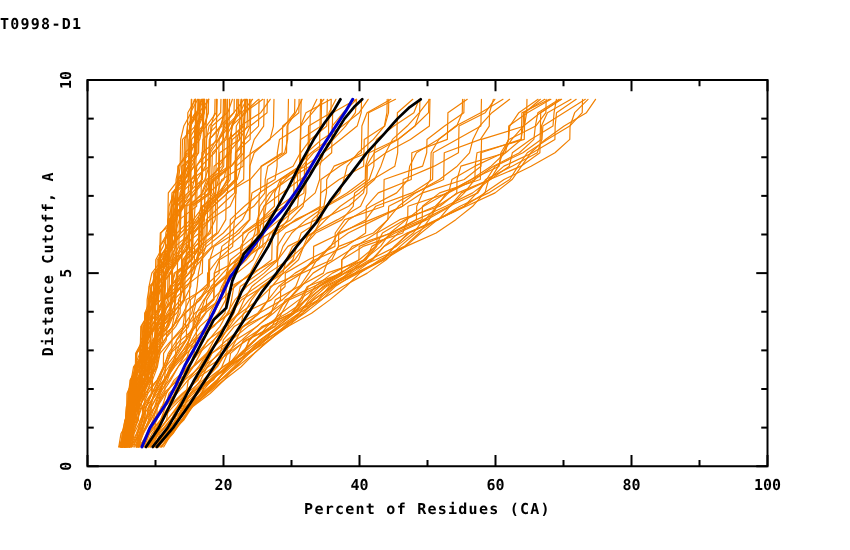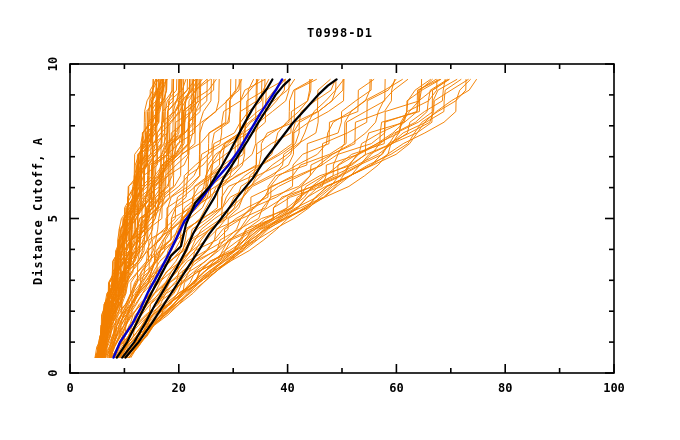--- a/index.html
+++ b/index.html
@@ -3,21 +3,21 @@
 <meta charset="utf-8">
 <style>
   html,body{margin:0;padding:0;}
   body{
     width:680px;height:440px;background:#ffffff;
     font-family:"DejaVu Sans Mono","Liberation Mono",monospace;
     overflow:hidden;position:relative;
   }
   #stage{position:absolute;left:0;top:0;width:680px;height:440px;}
   #plot-title{
-    position:absolute;left:0;top:26px;width:680px;text-align:center;
+    position:absolute;left:0;top:12px;width:680px;text-align:left;
     font-size:12px;font-weight:bold;color:#000;letter-spacing:1px;
     font-family:"DejaVu Sans Mono","Liberation Mono",monospace;
   }
   #xlabel{
     position:absolute;left:70px;top:400px;width:544px;text-align:center;
     font-size:12px;font-weight:bold;color:#000;letter-spacing:1px;
     font-family:"DejaVu Sans Mono","Liberation Mono",monospace;
   }
   #ylabel{
     position:absolute;left:-62px;top:204px;width:200px;text-align:center;
@@ -27,20 +27,21 @@
   }
   svg{position:absolute;left:0;top:0;}
   .tklab{font-family:"DejaVu Sans Mono","Liberation Mono",monospace;font-size:12px;font-weight:bold;fill:#000;}
 </style>
 </head>
 <body>
 
 <div id="stage">
 
   <div id="plot-title">T0998-D1</div>
+  <div id="xlabel">Percent of Residues (CA)</div>
   <div id="ylabel">Distance Cutoff, A</div>
 
   <svg id="chart-svg" width="680" height="440">
     <clipPath id="plotclip">
         <rect x="70" y="64" width="544" height="309"></rect>
       </clipPath>
     <g id="curves" clip-path="url(#plotclip)">
         <polyline points="128.57,357.55 138.29,346.85 145.96,336.16 153.51,325.46 165.85,314.77 179.17,304.07 188.16,293.37 199.59,282.68 212.78,271.98 227.97,261.28 243.72,250.59 257.32,239.89 268.12,229.20 284.71,218.50 307.36,207.80 324.48,197.11 336.78,186.41 350.23,175.72 368.02,165.02 390.91,154.32 407.80,143.63 414.49,132.93 421.83,122.23 437.82,111.54 455.80,100.84 465.79,90.15 466.01,79.45" fill="none" stroke="#f28000" stroke-width="0.95" stroke-linejoin="round" stroke-linecap="round"></polyline>
         <polyline points="101.02,357.55 103.82,346.85 104.04,336.16 106.11,325.46 107.99,314.77 114.40,304.07 121.07,293.37 125.82,282.68 126.04,271.98 126.26,261.28 126.48,250.59 130.53,239.89 141.26,229.20 148.58,218.50 151.38,207.80 151.60,197.11 151.82,186.41 152.04,175.72 152.26,165.02 167.09,154.32 179.05,143.63 181.35,132.93 181.57,122.23 181.79,111.54 182.00,100.84 182.22,90.15 185.90,79.45" fill="none" stroke="#f28000" stroke-width="0.95" stroke-linejoin="round" stroke-linecap="round"></polyline>
         <polyline points="103.21,357.55 103.42,346.85 103.64,336.16 110.71,325.46 111.72,314.77 111.94,304.07 117.77,293.37 125.22,282.68 125.44,271.98 125.66,261.28 135.01,250.59 137.42,239.89 137.64,229.20 139.26,218.50 153.76,207.80 153.98,197.11 154.20,186.41 162.91,175.72 166.39,165.02 166.61,154.32 166.83,143.63 183.16,132.93 183.38,122.23 183.60,111.54 186.08,100.84 190.76,90.15 190.98,79.45" fill="none" stroke="#f28000" stroke-width="0.95" stroke-linejoin="round" stroke-linecap="round"></polyline>

